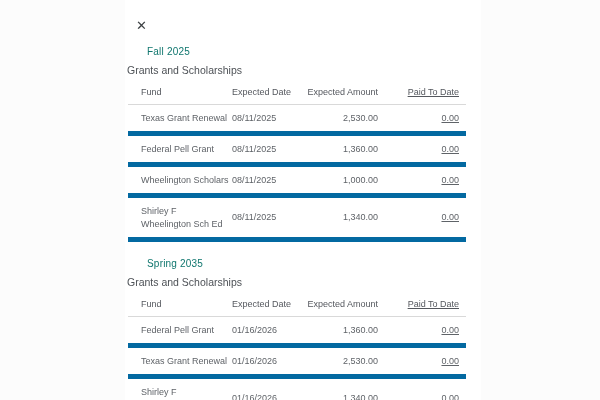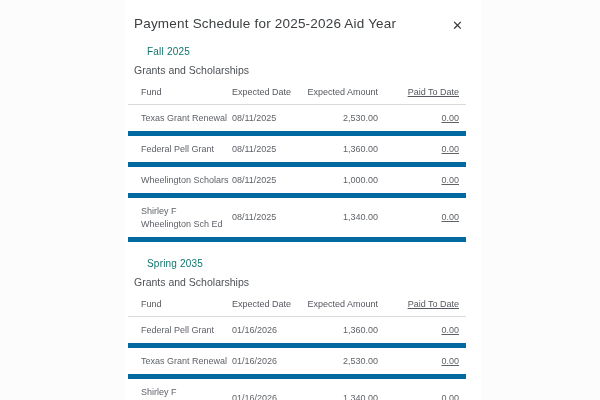--- a/index.html
+++ b/index.html
@@ -51,21 +51,21 @@
     font-weight:500;
     color:#0f766e;
     margin:12px 0 0 22px;
     letter-spacing:0.2px;
   }
   .section + .section .term-heading { margin-top:16px; }
   .category-heading {
     font-size:10.5px;
     font-weight:400;
     color:#4d5156;
-    margin:7px 0 0 9px;
+    margin:7px 0 0 2px;
   }
   table.pay-table {
     border-collapse:collapse;
     table-layout:fixed;
     width:338px;
     margin:5px 0 12px 3px;
     font-size:9px;
     color:#5f6368;
   }
   .pay-table col.c1 { width:104px; }
@@ -96,21 +96,20 @@
   .pay-table td:nth-child(4) { padding-right:7px;text-decoration:underline; }
 </style>
 </head>
 <body>
 
 <div class="edge-tick"></div>
 
 <div class="dialog">
 
   <div class="dialog-header">
-    <div class="dialog-title">Payment Schedule for 2025-2026 Aid Year</div>
     <button class="close-btn"><span>✕</span></button>
   </div>
 
   <div class="section">
     <div class="term-heading">Fall 2025</div>
     <div class="category-heading">Grants and Scholarships</div>
     <table class="pay-table">
       <colgroup>
           <col class="c1">
           <col class="c2">

